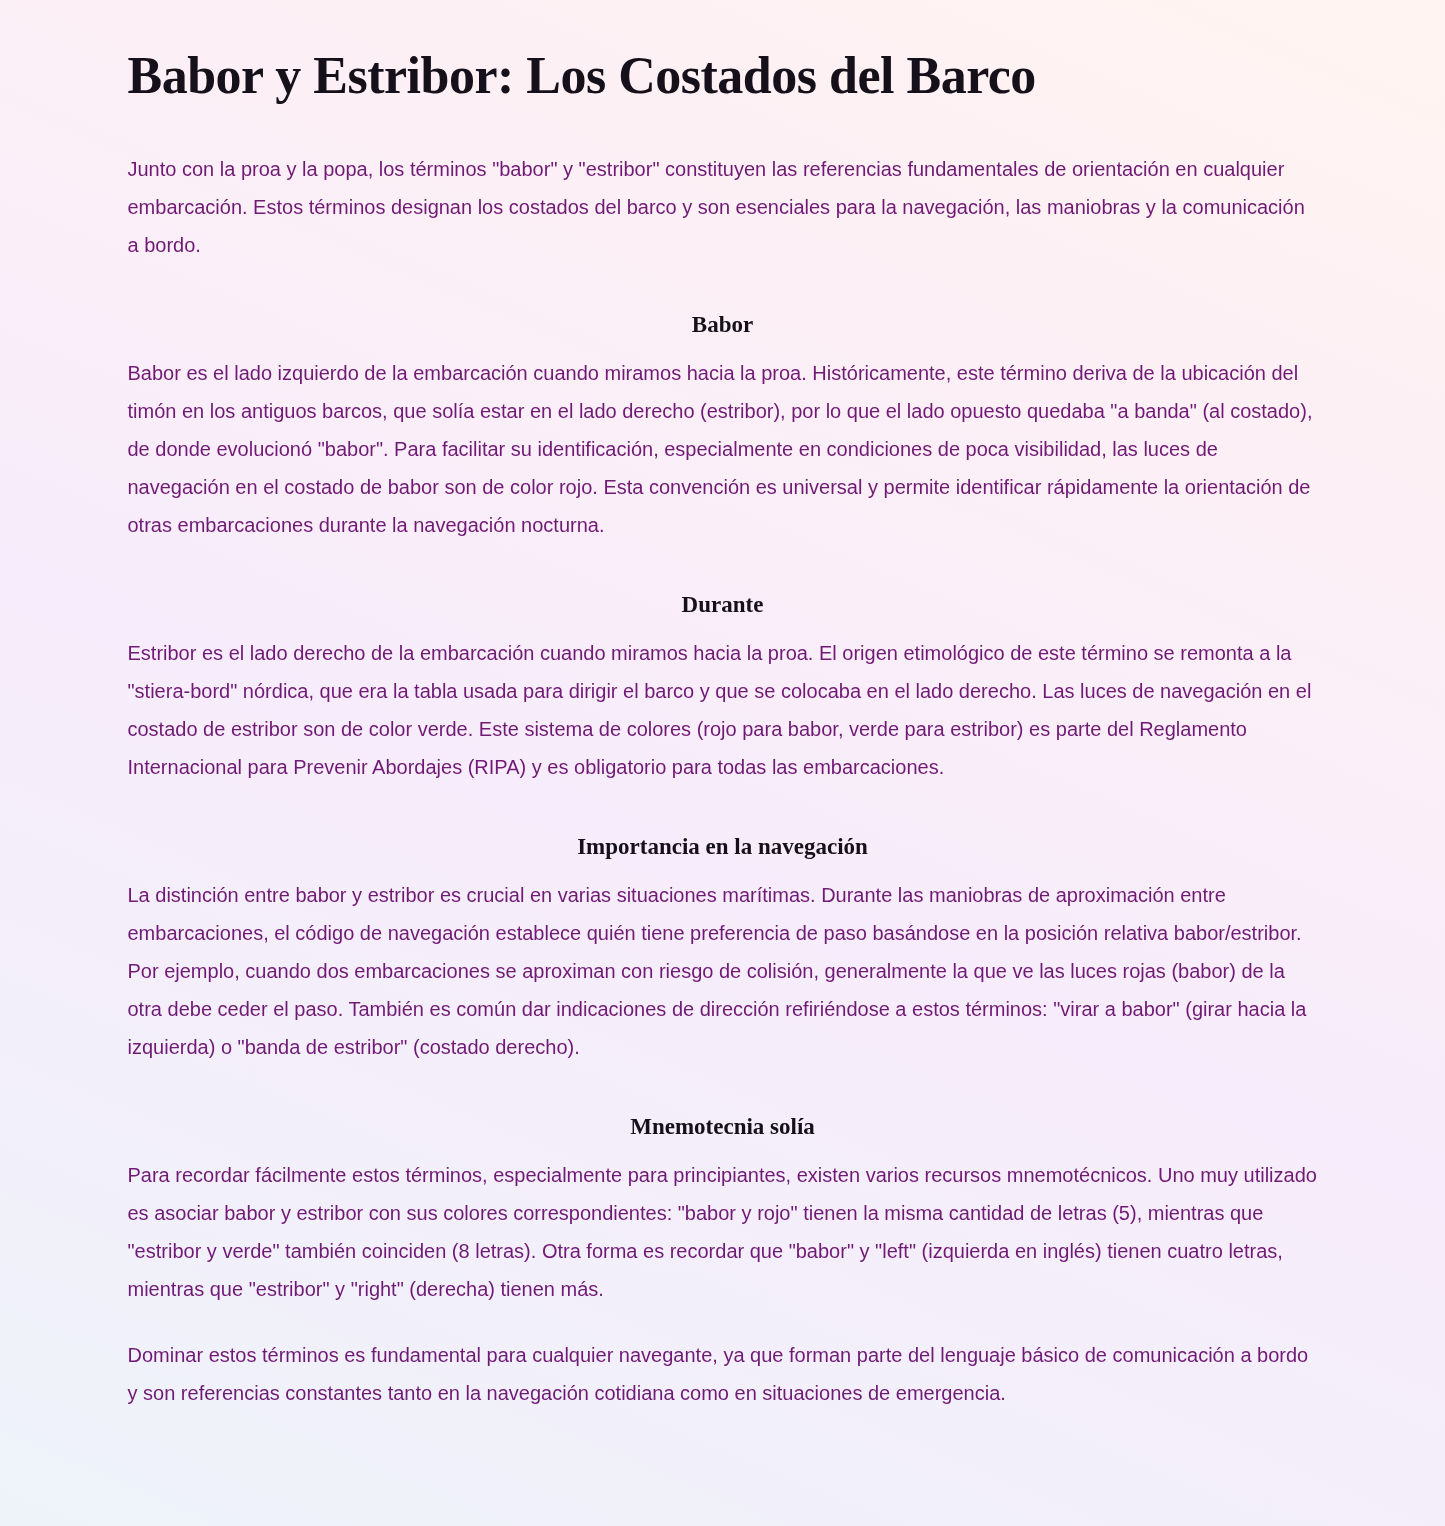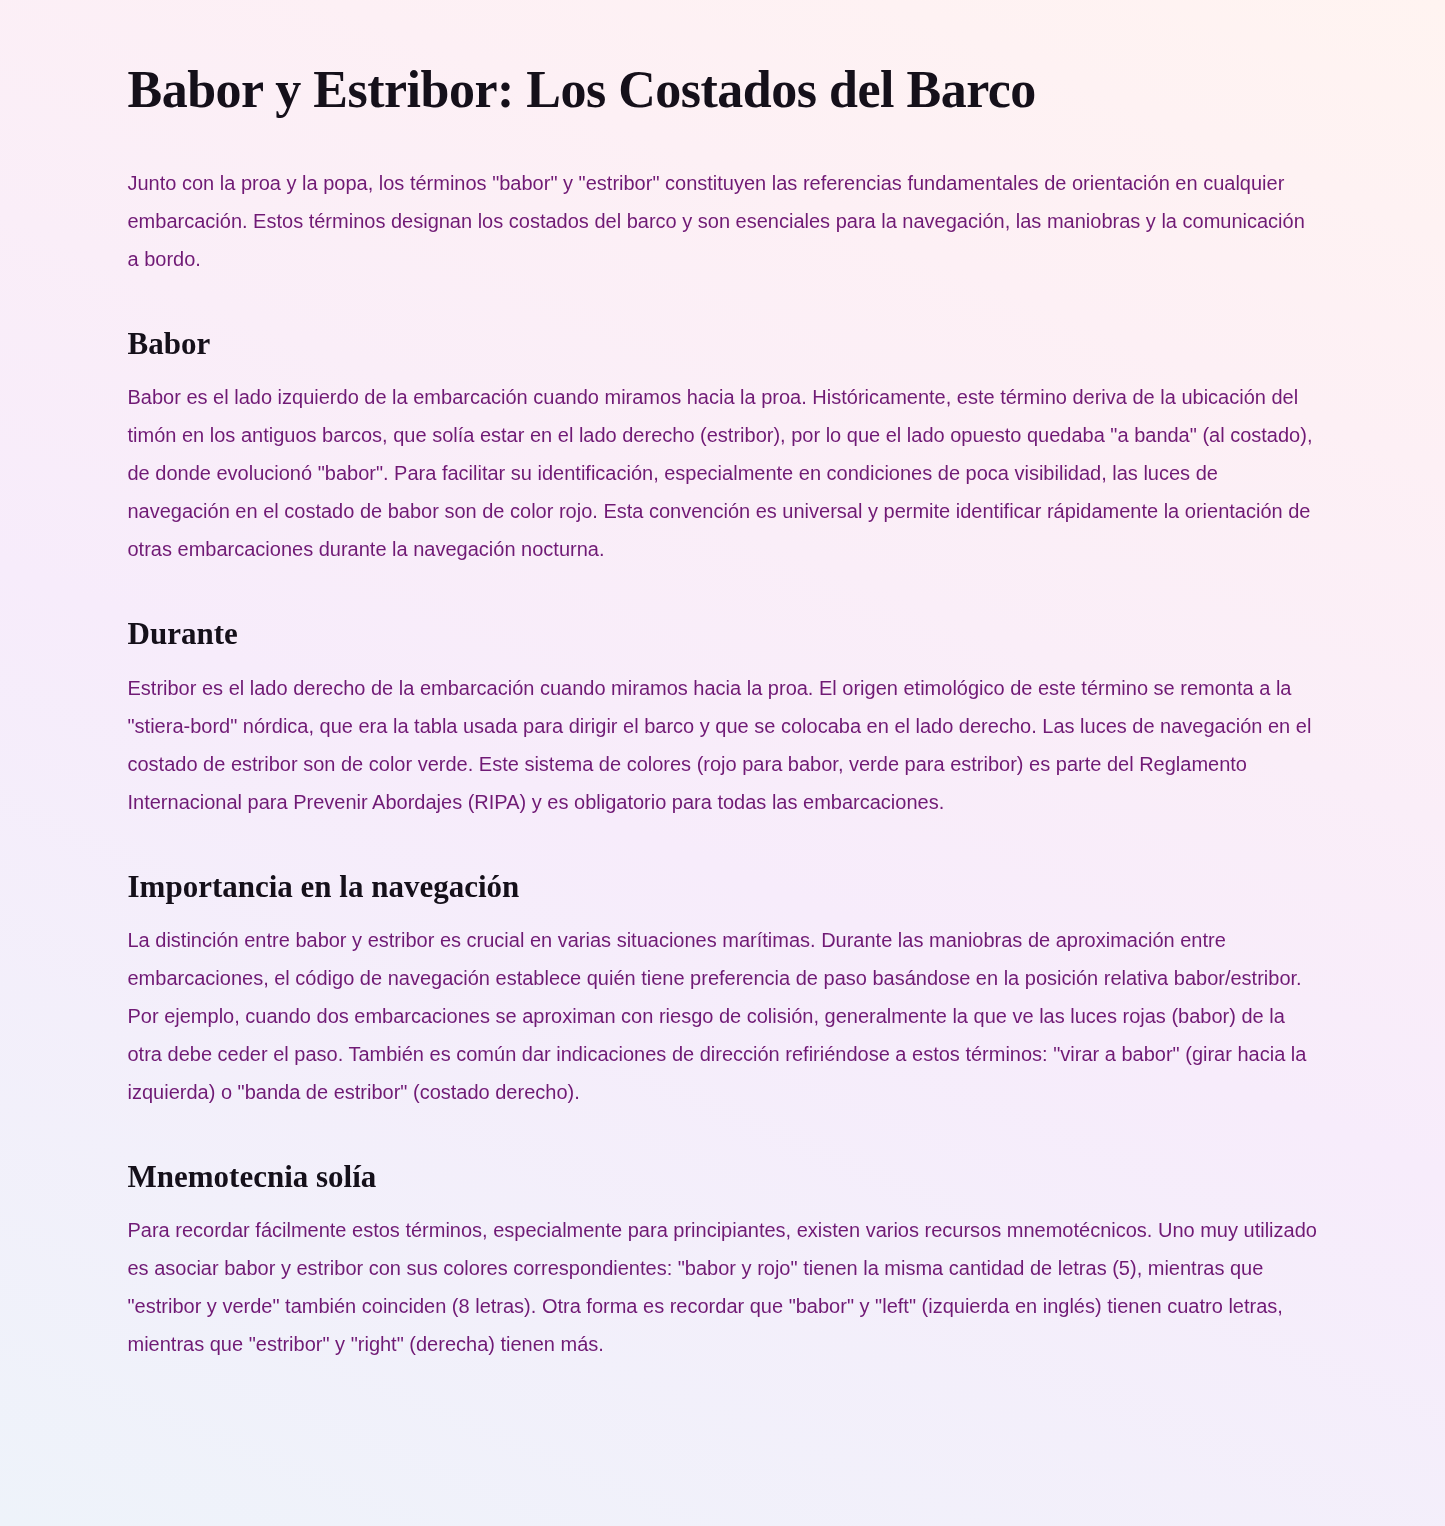--- a/index.html
+++ b/index.html
@@ -13,38 +13,39 @@
     background: linear-gradient(203deg,
       #fff4f1 0%,
       #fdf0f5 22%,
       #f7ecfb 55%,
       #eef3fa 100%);
     font-family: "Liberation Sans", sans-serif;
   }
   .article {
     width: 1190px;
     margin: 0 auto;
-    padding-top: 57px;
+    padding-top: 43px;
   }
   h1.title {
     font-family: "Liberation Serif", serif;
     font-weight: 700;
     font-size: 52px;
     line-height: 1.25;
     letter-spacing: -0.5px;
     color: #15101a;
     margin: 0 0 42px 0;
   }
   h2.section-heading {
     font-family: "Liberation Serif", serif;
     font-weight: 700;
-    font-size: 31px;
+    font-size: 23px;
     line-height: 1.3;
     color: #15101a;
     margin: 46px 0 14px 0;
+    text-align: center;
   }
   p.body-text {
     font-size: 20px;
     line-height: 1.9;
     color: #701a75;
     margin: 0 0 28px 0;
   }
 </style>
 </head>
 <body>
@@ -66,15 +67,16 @@
   </section>
 
   <section>
     <h2 class="section-heading">Importancia en la navegación</h2>
     <p class="body-text">La distinción entre babor y estribor es crucial en varias situaciones marítimas. Durante las maniobras de aproximación entre embarcaciones, el código de navegación establece quién tiene preferencia de paso basándose en la posición relativa babor/estribor. Por ejemplo, cuando dos embarcaciones se aproximan con riesgo de colisión, generalmente la que ve las luces rojas (babor) de la otra debe ceder el paso. También es común dar indicaciones de dirección refiriéndose a estos términos: "virar a babor" (girar hacia la izquierda) o "banda de estribor" (costado derecho).</p>
   </section>
 
   <section>
     <h2 class="section-heading">Mnemotecnia solía</h2>
     <p class="body-text">Para recordar fácilmente estos términos, especialmente para principiantes, existen varios recursos mnemotécnicos. Uno muy utilizado es asociar babor y estribor con sus colores correspondientes: "babor y rojo" tienen la misma cantidad de letras (5), mientras que "estribor y verde" también coinciden (8 letras). Otra forma es recordar que "babor" y "left" (izquierda en inglés) tienen cuatro letras, mientras que "estribor" y "right" (derecha) tienen más.</p>
+    <p class="body-text">Dominar estos términos es fundamental para cualquier navegante, ya que forman parte del lenguaje básico de comunicación a bordo y son referencias constantes tanto en la navegación cotidiana como en situaciones de emergencia.</p>
   </section>
 
 </main>
 
 </body></html>

